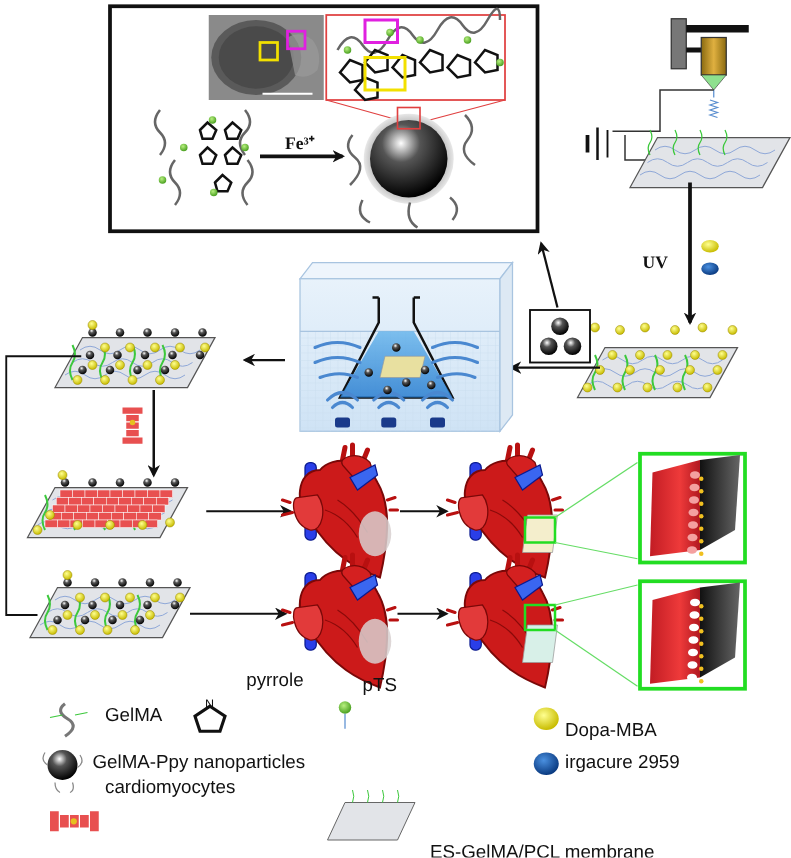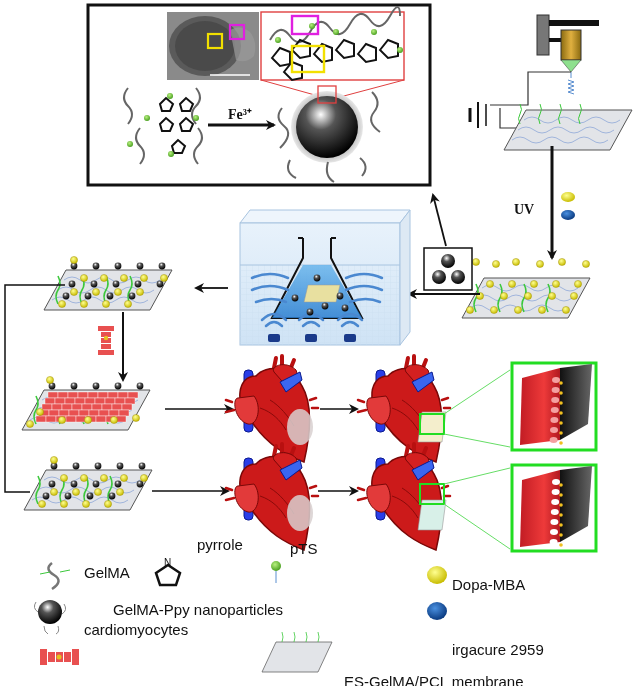--- a/index.html
+++ b/index.html
@@ -505,16 +505,16 @@
       <polygon points="276,642 332,642 318,672 262,672" fill="#e2e4e8" stroke="#666" stroke-width="0.8"></polygon>
       <path d="M282,632 q2,5 0,10 M294,632 q2,5 0,10 M306,632 q2,5 0,10 M318,632 q2,5 0,10" fill="none" stroke="#3cc83c" stroke-width="0.8"></path>
     </g>
   </g>
 </svg>
 
 <div class="legend-label" style="left:84px; top:564px;">GelMA</div>
 <div class="legend-label" style="left:197px; top:536px;">pyrrole</div>
 <div class="legend-label" style="left:290px; top:540px;">pTS</div>
 <div class="legend-label" style="left:452px; top:576px;">Dopa-MBA</div>
-<div class="legend-label" style="left:74px; top:601px;margin-left:39px;">GelMA-Ppy nanoparticles</div>
-<div class="legend-label" style="left:452px; top:601px;margin-top:40px;">irgacure 2959</div>
+<div class="legend-label" style="left:74px; top:601px;">GelMA-Ppy nanoparticles</div>
+<div class="legend-label" style="left:452px; top:601px;">irgacure 2959</div>
 <div class="legend-label" style="left:84px; top:621px;">cardiomyocytes</div>
 <div class="legend-label" style="left:344px; top:649px;margin-top:24px;">ES-GelMA/PCL membrane</div>
 
 </body></html>

